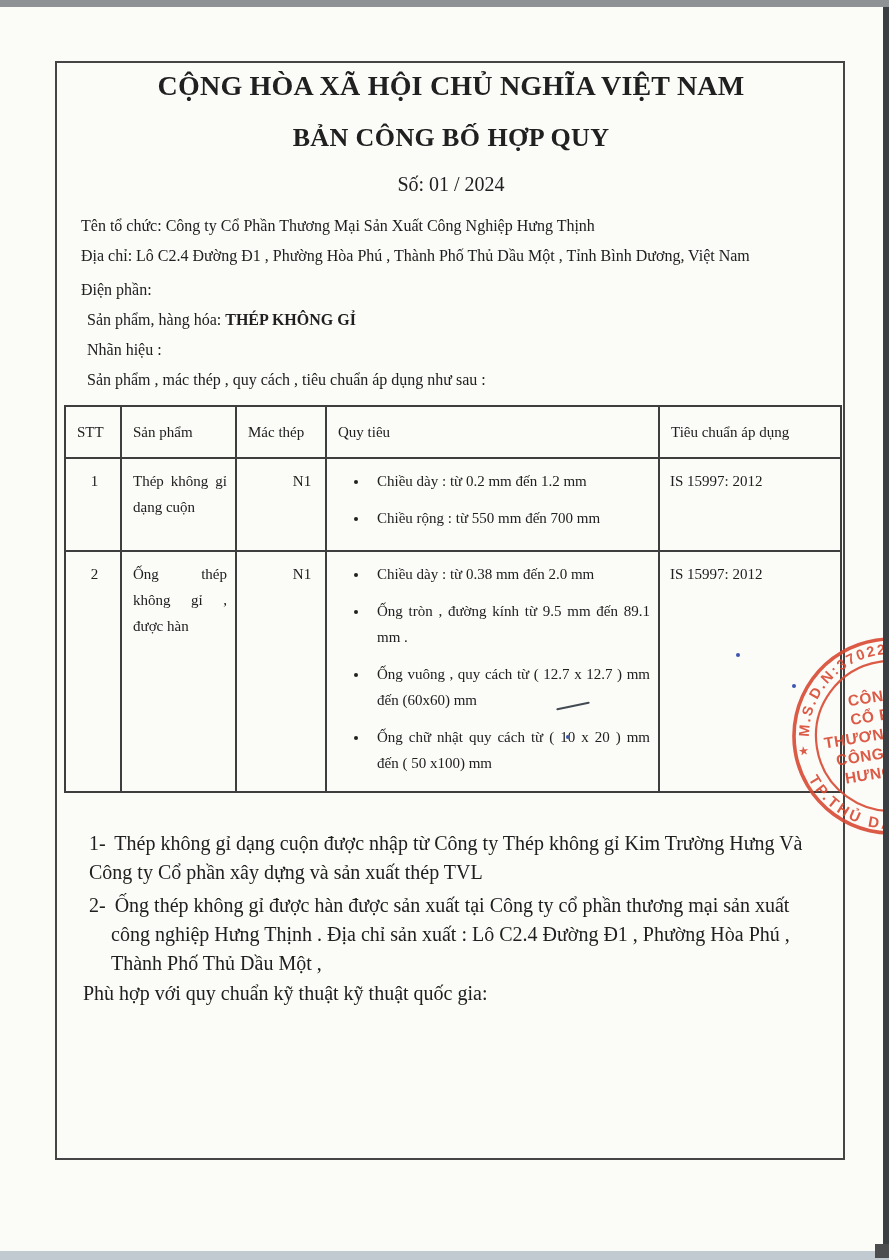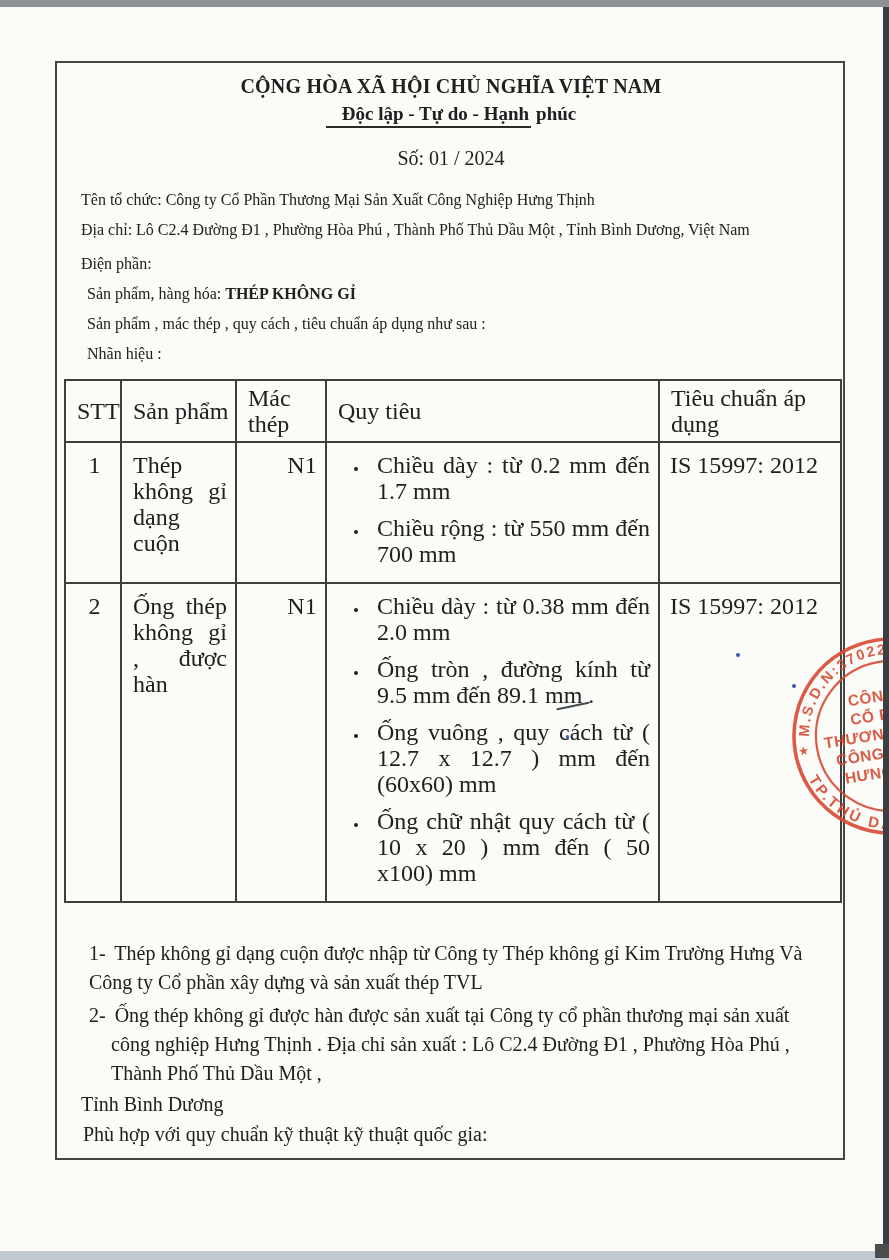--- a/index.html
+++ b/index.html
@@ -13,37 +13,37 @@
   .band-top{position:absolute;top:0;left:0;width:889px;height:7px;background:#8f9294;z-index:30;}
   .band-right{position:absolute;top:7px;right:0;width:6px;height:1243px;background:#3c3f41;z-index:30;}
   .band-bottom{position:absolute;bottom:0;left:0;width:889px;height:9px;background:#c2cad1;z-index:30;}
   .band-corner{position:absolute;right:0;bottom:2px;width:14px;height:14px;background:#4b4d4e;z-index:31;}
 
   .border-frame{
     position:absolute;left:55px;top:61px;width:790px;height:1099px;
     box-sizing:border-box;border:2px solid #454545;
     padding:10px 22px 0 24px;
   }
-  .nat-title{text-align:center;font-weight:bold;font-size:20px;line-height:26px;letter-spacing:.2px;}
+  .nat-title{text-align:center;font-weight:bold;font-size:28px;line-height:26px;letter-spacing:.2px;}
   .motto{text-align:center;font-weight:bold;font-size:19px;line-height:26px;margin-top:2px;}
   .motto-u{border-bottom:2px solid #2a2a2a;padding:0 2px 2px 16px;}
   .motto-t{padding-left:5px;}
   .doc-title{text-align:center;font-weight:bold;font-size:26px;line-height:30px;margin:24px 0 0 0;letter-spacing:.4px;}
   .doc-number{text-align:center;font-size:20px;line-height:26px;margin-top:18px;}
 
   .info{margin-top:14px;font-size:16px;line-height:30px;}
   .info p{margin:0;}
   .p-phone{margin-top:4px !important;}
   .p-indent{padding-left:6px;}
   .bold{font-weight:bold;text-align:center;}
 
   table.spec{
     border-collapse:collapse;table-layout:fixed;
     width:776px;margin:10px 0 8px -17px;
-    font-size:24px;line-height:26px;
+    font-size:15px;line-height:26px;
   }
   table.spec th,table.spec td{border:2px solid #3e3e3e;}
   table.spec th{
     font-weight:normal;text-align:left;height:42px;
     padding:4px 6px 4px 11px;vertical-align:middle;
   }
   th.c-stt,td.c-stt{text-align:center;padding-left:4px;}
   td{vertical-align:top;padding-left:43px;}
   td.c-stt{padding-top:9px;}
   td.c-sp{padding:9px 8px 4px 11px;text-align:justify;}
@@ -88,33 +88,31 @@
 <body>
 
 <div class="band-top"></div>
 <div class="band-right"></div>
 <div class="band-bottom"></div>
 <div class="band-corner"></div>
 
 <div class="border-frame">
 
   <div class="nat-title">CỘNG HÒA XÃ HỘI CHỦ NGHĨA VIỆT NAM</div>
-  <div class="motto">
-    <span class="motto-u">Độc lập - Tự do - Hạnh</span><span class="motto-t">phúc</span>
-  </div>
 
+  <h1 class="doc-title">BẢN CÔNG BỐ HỢP QUY</h1>
   <div class="doc-number">Số: 01 / 2024</div>
 
   <div class="info">
     <p>Tên tổ chức: Công ty Cổ Phần Thương Mại Sản Xuất Công Nghiệp Hưng Thịnh</p>
     <p>Địa chỉ: Lô C2.4 Đường Đ1 , Phường Hòa Phú , Thành Phố Thủ Dầu Một , Tỉnh Bình Dương, Việt Nam</p>
     <p class="p-phone">Điện phần:</p>
     <p class="p-indent"><span>Sản phẩm, hàng hóa: </span><span class="bold">THÉP KHÔNG GỈ</span></p>
+    <p class="p-indent">Nhãn hiệu :</p>
     <p class="p-indent">Sản phẩm , mác thép , quy cách , tiêu chuẩn áp dụng như sau :</p>
-    <p class="p-indent">Nhãn hiệu :</p>
   </div>
 
   <table class="spec">
     <colgroup>
       <col style="width:56px">
         <col style="width:115px">
         <col style="width:90px">
         <col style="width:333px">
         <col style="width:182px">
     </colgroup>
@@ -127,21 +125,21 @@
         <th>Tiêu chuẩn áp dụng</th>
       </tr>
     </thead>
     <tbody>
       <tr class="r1">
         <td class="c-stt">1</td>
         <td class="c-sp">Thép không gỉ dạng cuộn</td>
         <td class="c-mt">N1</td>
         <td class="c-qc">
           <ul class="qlist">
-            <li>Chiều dày : từ 0.2 mm đến 1.7 mm</li>
+            <li>Chiều dày : từ 0.2 mm đến 1.2 mm</li>
             <li>Chiều rộng : từ 550 mm đến 700 mm</li>
           </ul>
         </td>
         <td class="c-tc">IS 15997: 2012</td>
       </tr>
       <tr class="r2">
         <td class="c-stt">2</td>
         <td class="c-sp">Ống thép không gỉ , được hàn</td>
         <td class="c-mt">N1</td>
         <td class="c-qc">
@@ -153,21 +151,20 @@
           </ul>
         </td>
         <td class="c-tc">IS 15997: 2012</td>
       </tr>
     </tbody>
   </table>
 
   <div class="notes">
     <p class="n1"><span class="nmark">1-</span> <span>Thép không gỉ dạng cuộn được nhập từ Công ty Thép không gỉ Kim Trường Hưng Và Công ty Cổ phần xây dựng và sản xuất thép TVL</span></p>
     <p class="n2"><span class="nmark">2-</span> <span>Ống thép không gỉ được hàn được sản xuất tại Công ty cổ phần thương mại sản xuất công nghiệp Hưng Thịnh . Địa chỉ sản xuất : Lô C2.4 Đường Đ1 , Phường Hòa Phú , Thành Phố Thủ Dầu Một ,</span></p>
-    <p class="n-prov">Tỉnh Bình Dương</p>
     <p class="n-intro">Phù hợp với quy chuẩn kỹ thuật kỹ thuật quốc gia:</p>
   </div>
 
 </div>
 
 <svg class="stamp" viewBox="0 0 210 210" width="210" height="210" aria-hidden="true">
   <g transform="rotate(-9 105 105)">
     <circle cx="105" cy="105" r="97" stroke-width="3.6"></circle>
     <circle cx="105" cy="105" r="75" stroke-width="2.2"></circle>
     <path id="arcTop" d="M 23,105 A 82,82 0 1 1 187,105" fill="none"></path>

